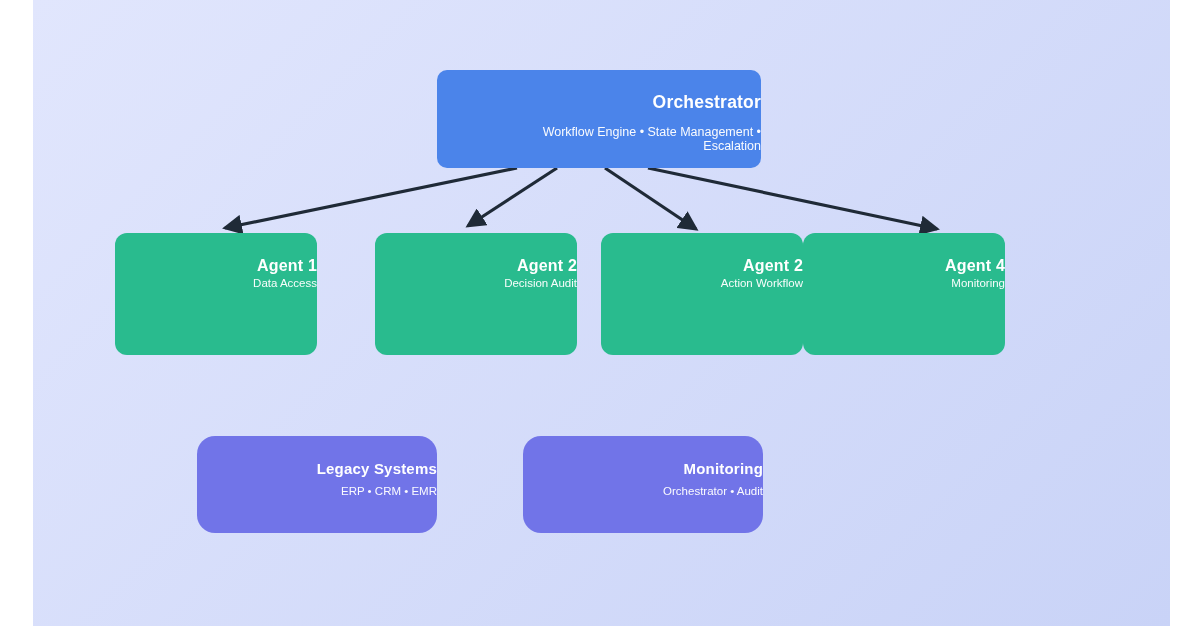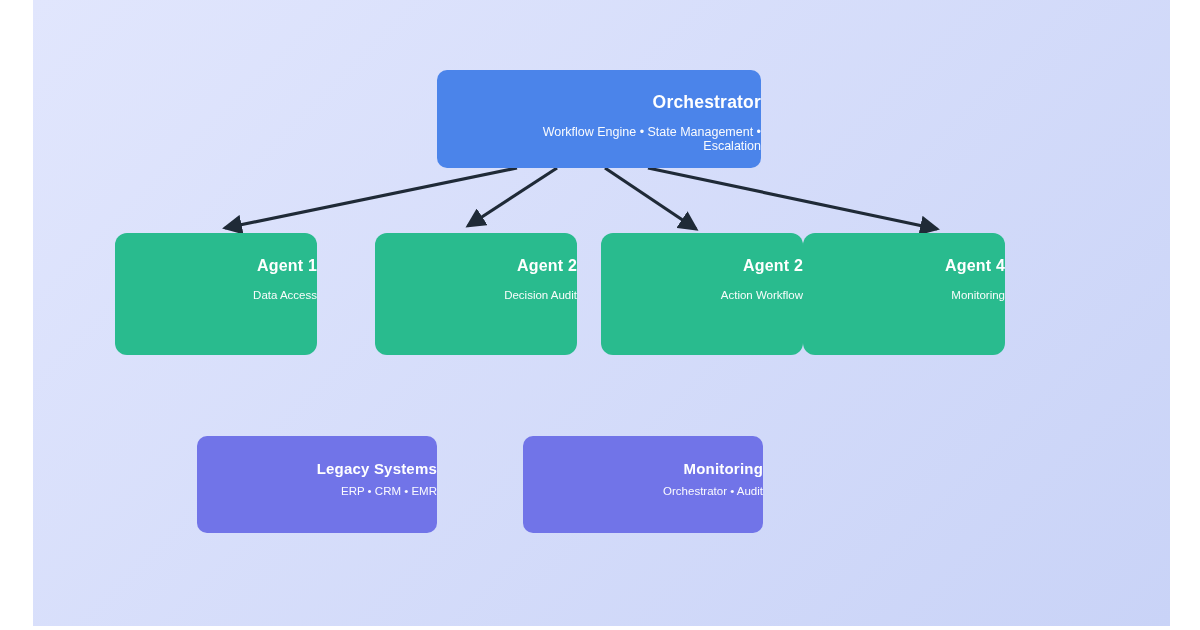--- a/index.html
+++ b/index.html
@@ -68,30 +68,30 @@
   .orchestrator .node-subtitle { font-size: 12.5px; margin-top: 12px; margin-left: 45px; }
   .agent {
     top: 233px;
     width: 202px;
     height: 122px;
     border-radius: 12px;
     background: var(--agent-fill);
     padding-top: 24px;
   }
   .agent .node-title { font-size: 16px; }
-  .agent .node-subtitle { font-size: 11.5px; margin-top: 14px; }
+  .agent .node-subtitle { font-size: 11.5px; margin-top: 2px; }
   .agent.a1 { left: 82px; }
   .agent.a2 { left: 342px; }
   .agent.a3 { left: 568px; }
   .agent.a4 { left: 770px; }
   .system {
     top: 436px;
     width: 240px;
     height: 97px;
-    border-radius: 10px;
+    border-radius: 18px;
     background: var(--system-fill);
     padding-top: 24px;
   }
   .system .node-title { font-size: 15px; }
   .system .node-subtitle { font-size: 11.5px; margin-top: 8px; }
   .system.s1 { left: 164px; }
   .system.s2 { left: 490px; }
   .system.s3 { left: 817px; }
 </style>
 </head>

